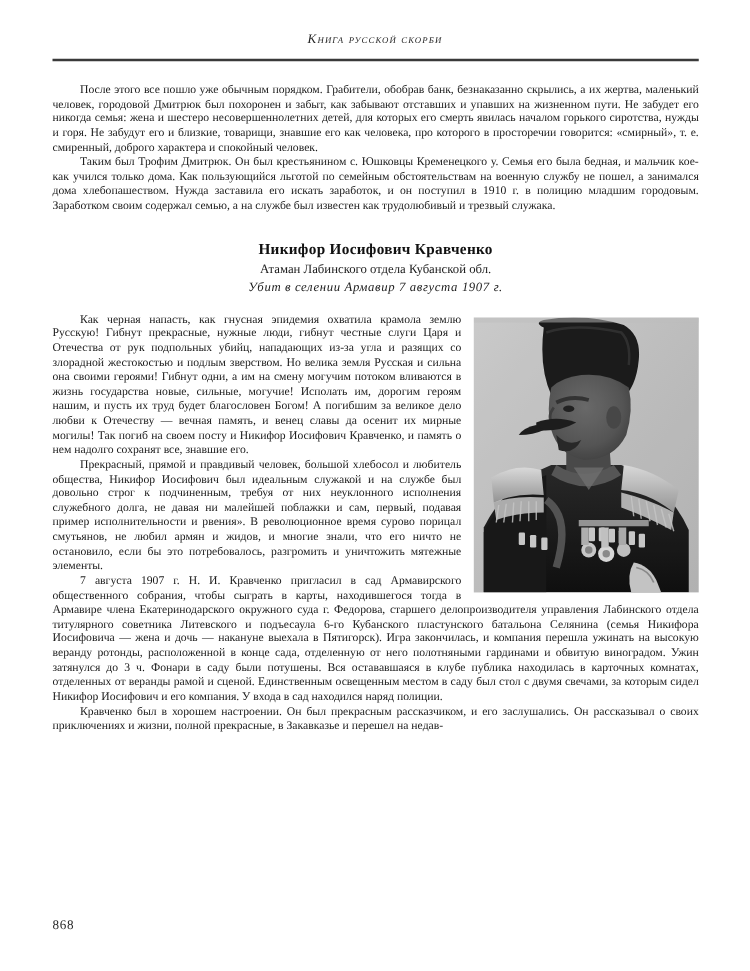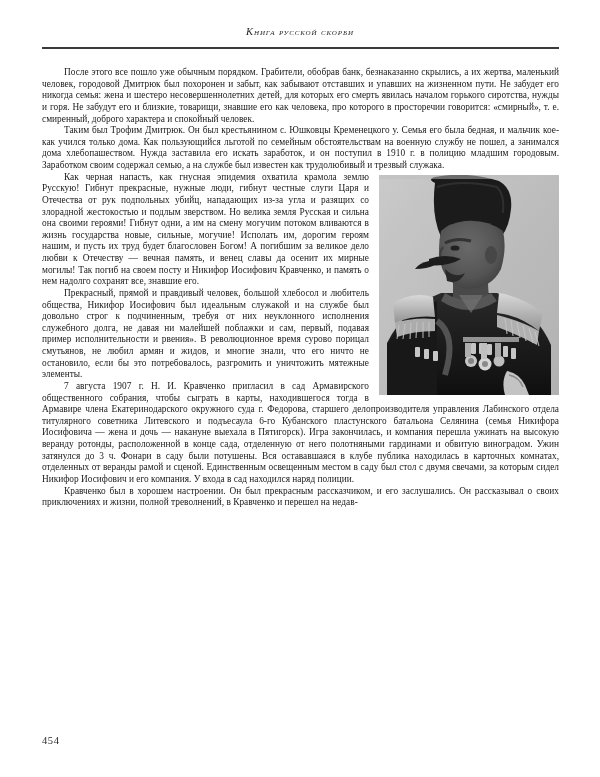--- a/index.html
+++ b/index.html
@@ -124,20 +124,25 @@
 <div class="page">
 
   <div class="runhead">Книга русской скорби</div>
   <div class="runrule"></div>
 
   <div class="content">
 
     <p class="body">После этого все пошло уже обычным порядком. Грабители, обобрав банк, безнаказанно скрылись, а их жертва, маленький человек, городовой Дмитрюк был похоронен и забыт, как забывают отставших и упавших на жизненном пути. Не забудет его никогда семья: жена и шестеро несовершеннолетних детей, для которых его смерть явилась началом горького сиротства, нужды и горя. Не забудут его и близкие, товарищи, знавшие его как человека, про которого в просторечии говорится: «смирный», т. е. смиренный, доброго характера и спокойный человек.</p>
     <p class="body">Таким был Трофим Дмитрюк. Он был крестьянином с. Юшковцы Кременецкого у. Семья его была бедная, и мальчик кое-как учился только дома. Как пользующийся льготой по семейным обстоятельствам на военную службу не пошел, а занимался дома хлебопашеством. Нужда заставила его искать заработок, и он поступил в 1910 г. в полицию младшим городовым. Заработком своим содержал семью, а на службе был известен как трудолюбивый и трезвый служака.</p>
 
+    <div class="section-head">
+      <div class="name">Никифор Иосифович Кравченко</div>
+      <div class="rank">Атаман Лабинского отдела Кубанской обл.</div>
+      <div class="killed">Убит в селении Армавир 7 августа 1907 г.</div>
+    </div>
 
     <div class="portrait">
       <svg viewBox="0 0 180 220" preserveAspectRatio="none">
         <defs>
           <linearGradient id="bg" x1="0" y1="0" x2="1" y2="1">
             <stop offset="0%" stop-color="#d8d8d8"></stop>
             <stop offset="45%" stop-color="#cacaca"></stop>
             <stop offset="100%" stop-color="#bcbcbc"></stop>
           </linearGradient>
           <radialGradient id="face" cx="45%" cy="38%" r="65%">
@@ -232,19 +237,19 @@
         <path d="M130 200 Q140 202 144 212" fill="none" stroke="#8e8e8e" stroke-width="1.4"></path>
 
         <rect x="0" y="0" width="180" height="220" fill="#000000" opacity="0.04"></rect>
         <rect x="0" y="0" width="180" height="4" fill="#bdbdbd" opacity="0.5"></rect>
       </svg>
     </div>
 
     <p class="body">Как черная напасть, как гнусная эпидемия охватила крамола землю Русскую! Гибнут прекрасные, нужные люди, гибнут честные слуги Царя и Отечества от рук подпольных убийц, нападающих из-за угла и разящих со злорадной жестокостью и подлым зверством. Но велика земля Русская и сильна она своими героями! Гибнут одни, а им на смену могучим потоком вливаются в жизнь государства новые, сильные, могучие! Исполать им, дорогим героям нашим, и пусть их труд будет благословен Богом! А погибшим за великое дело любви к Отечеству — вечная память, и венец славы да осенит их мирные могилы! Так погиб на своем посту и Никифор Иосифович Кравченко, и память о нем надолго сохранят все, знавшие его.</p>
     <p class="body">Прекрасный, прямой и правдивый человек, большой хлебосол и любитель общества, Никифор Иосифович был идеальным служакой и на службе был довольно строг к подчиненным, требуя от них неуклонного исполнения служебного долга, не давая ни малейшей поблажки и сам, первый, подавая пример исполнительности и рвения». В революционное время сурово порицал смутьянов, не любил армян и жидов, и многие знали, что его ничто не остановило, если бы это потребовалось, разгромить и уничтожить мятежные элементы.</p>
     <p class="body">7 августа 1907 г. Н. И. Кравченко пригласил в сад Армавирского общественного собрания, чтобы сыграть в карты, находившегося тогда в Армавире члена Екатеринодарского окружного суда г. Федорова, старшего делопроизводителя управления Лабинского отдела титулярного советника Литевского и подъесаула 6-го Кубанского пластунского батальона Селянина (семья Никифора Иосифовича — жена и дочь — накануне выехала в Пятигорск). Игра закончилась, и компания перешла ужинать на высокую веранду ротонды, расположенной в конце сада, отделенную от него полотняными гардинами и обвитую виноградом. Ужин затянулся до 3 ч. Фонари в саду были потушены. Вся остававшаяся в клубе публика находилась в карточных комнатах, отделенных от веранды рамой и сценой. Единственным освещенным местом в саду был стол с двумя свечами, за которым сидел Никифор Иосифович и его компания. У входа в сад находился наряд полиции.</p>
-    <p class="body">Кравченко был в хорошем настроении. Он был прекрасным рассказчиком, и его заслушались. Он рассказывал о своих приключениях и жизни, полной треволнений, в Кравченко и перешел на недав-</p>
+    <p class="body">Кравченко был в хорошем настроении. Он был прекрасным рассказчиком, и его заслушались. Он рассказывал о своих приключениях и жизни, полной прекрасные, в Закавказье и перешел на недав-</p>
 
   </div>
 
-  <div class="folio">454</div>
+  <div class="folio">868</div>
 
 </div>
 
 </body></html>

